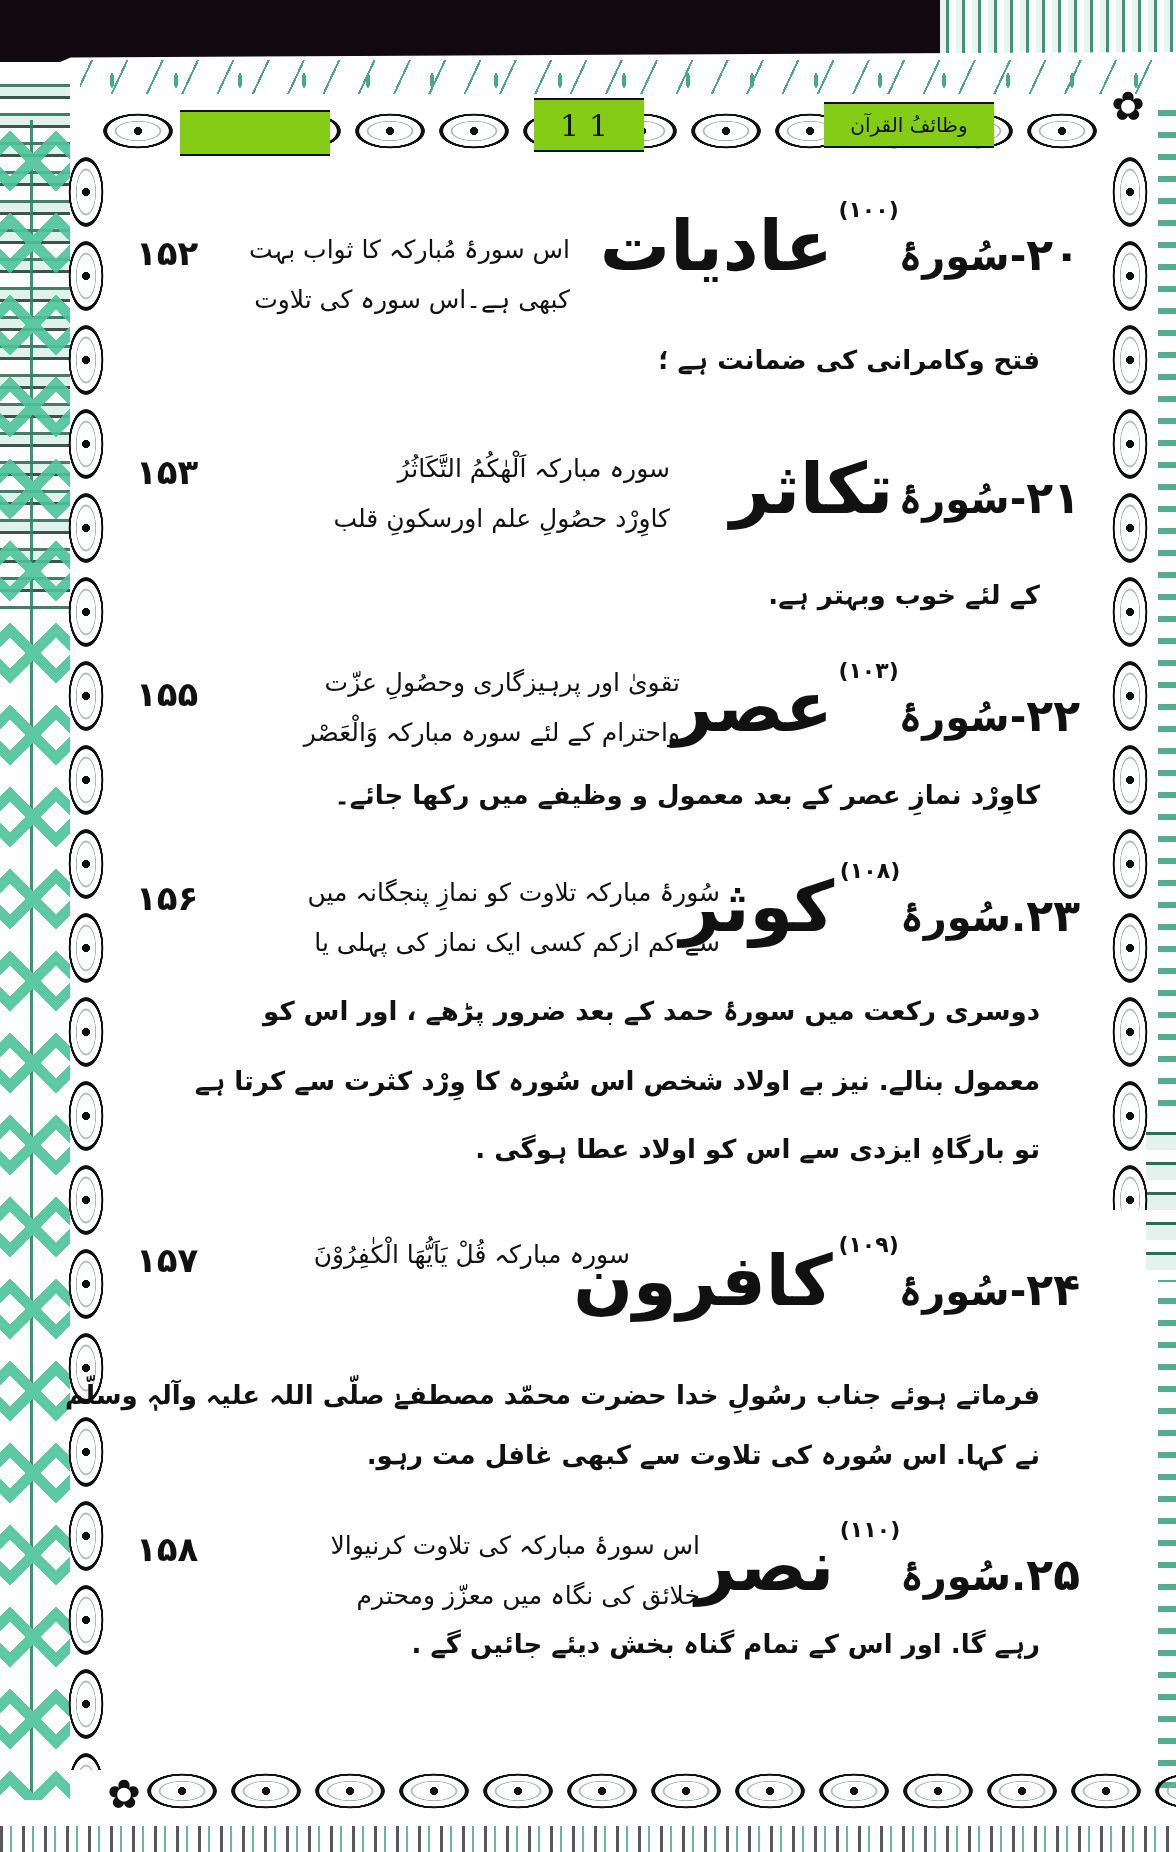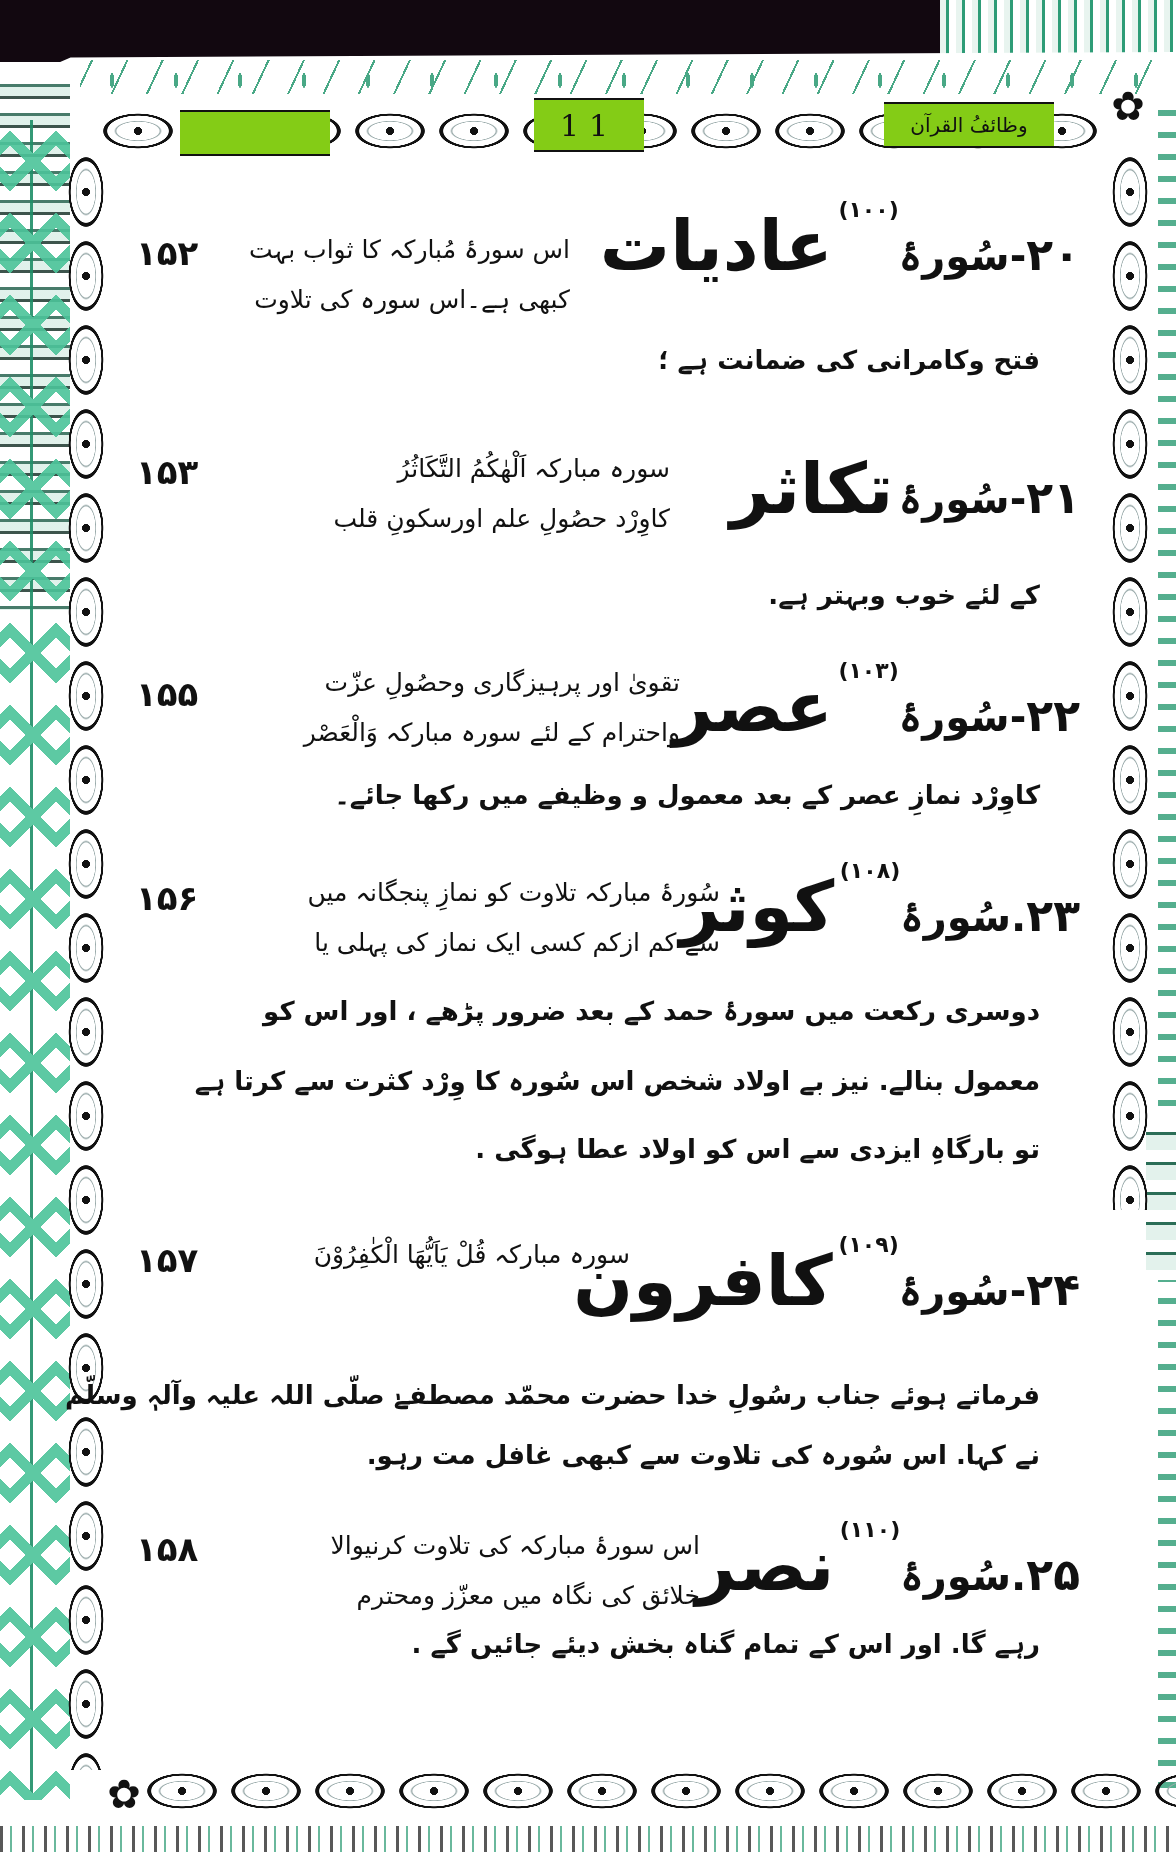--- a/index.html
+++ b/index.html
@@ -81,21 +81,21 @@
 <div class="chain-h" style="left:140px; top:1768px; width:1036px;"></div>
 <div class="chain-v" style="left:62px; top:150px; height:1620px;"></div>
 <div class="chain-v" style="left:1106px; top:150px; height:1060px;"></div>
 <div class="corner" style="left:1104px; top:82px;">✿</div>
 <div class="corner" style="left:100px; top:1770px;">✿</div>
 
 <div class="cartouche" style="left:180px; top:110px; width:150px; height:42px;"></div>
 <div class="cartouche" style="left:534px; top:98px; width:110px; height:50px;">
   <span class="pageno">11</span>
 </div>
-<div class="cartouche" style="left:884px; top:102px; width:170px; height:42px;">
+<div class="cartouche" style="left:824px; top:102px; width:170px; height:42px;">
   <span class="running">وظائفُ القرآن</span>
 </div>
 
 <div class="entry" style="left:120px; top:205px;">
   <div class="head" style="right:0; top:0;">
     <span class="num">۲۰</span><span class="sura">-سُورۂ</span><span class="ref">(۱۰۰)</span>
     <span class="name">عادیات</span>
   </div>
   <div class="side" style="right:510px; top:20px;">
     <div>اس سورۂ مُبارکہ کا ثواب بہت</div>

